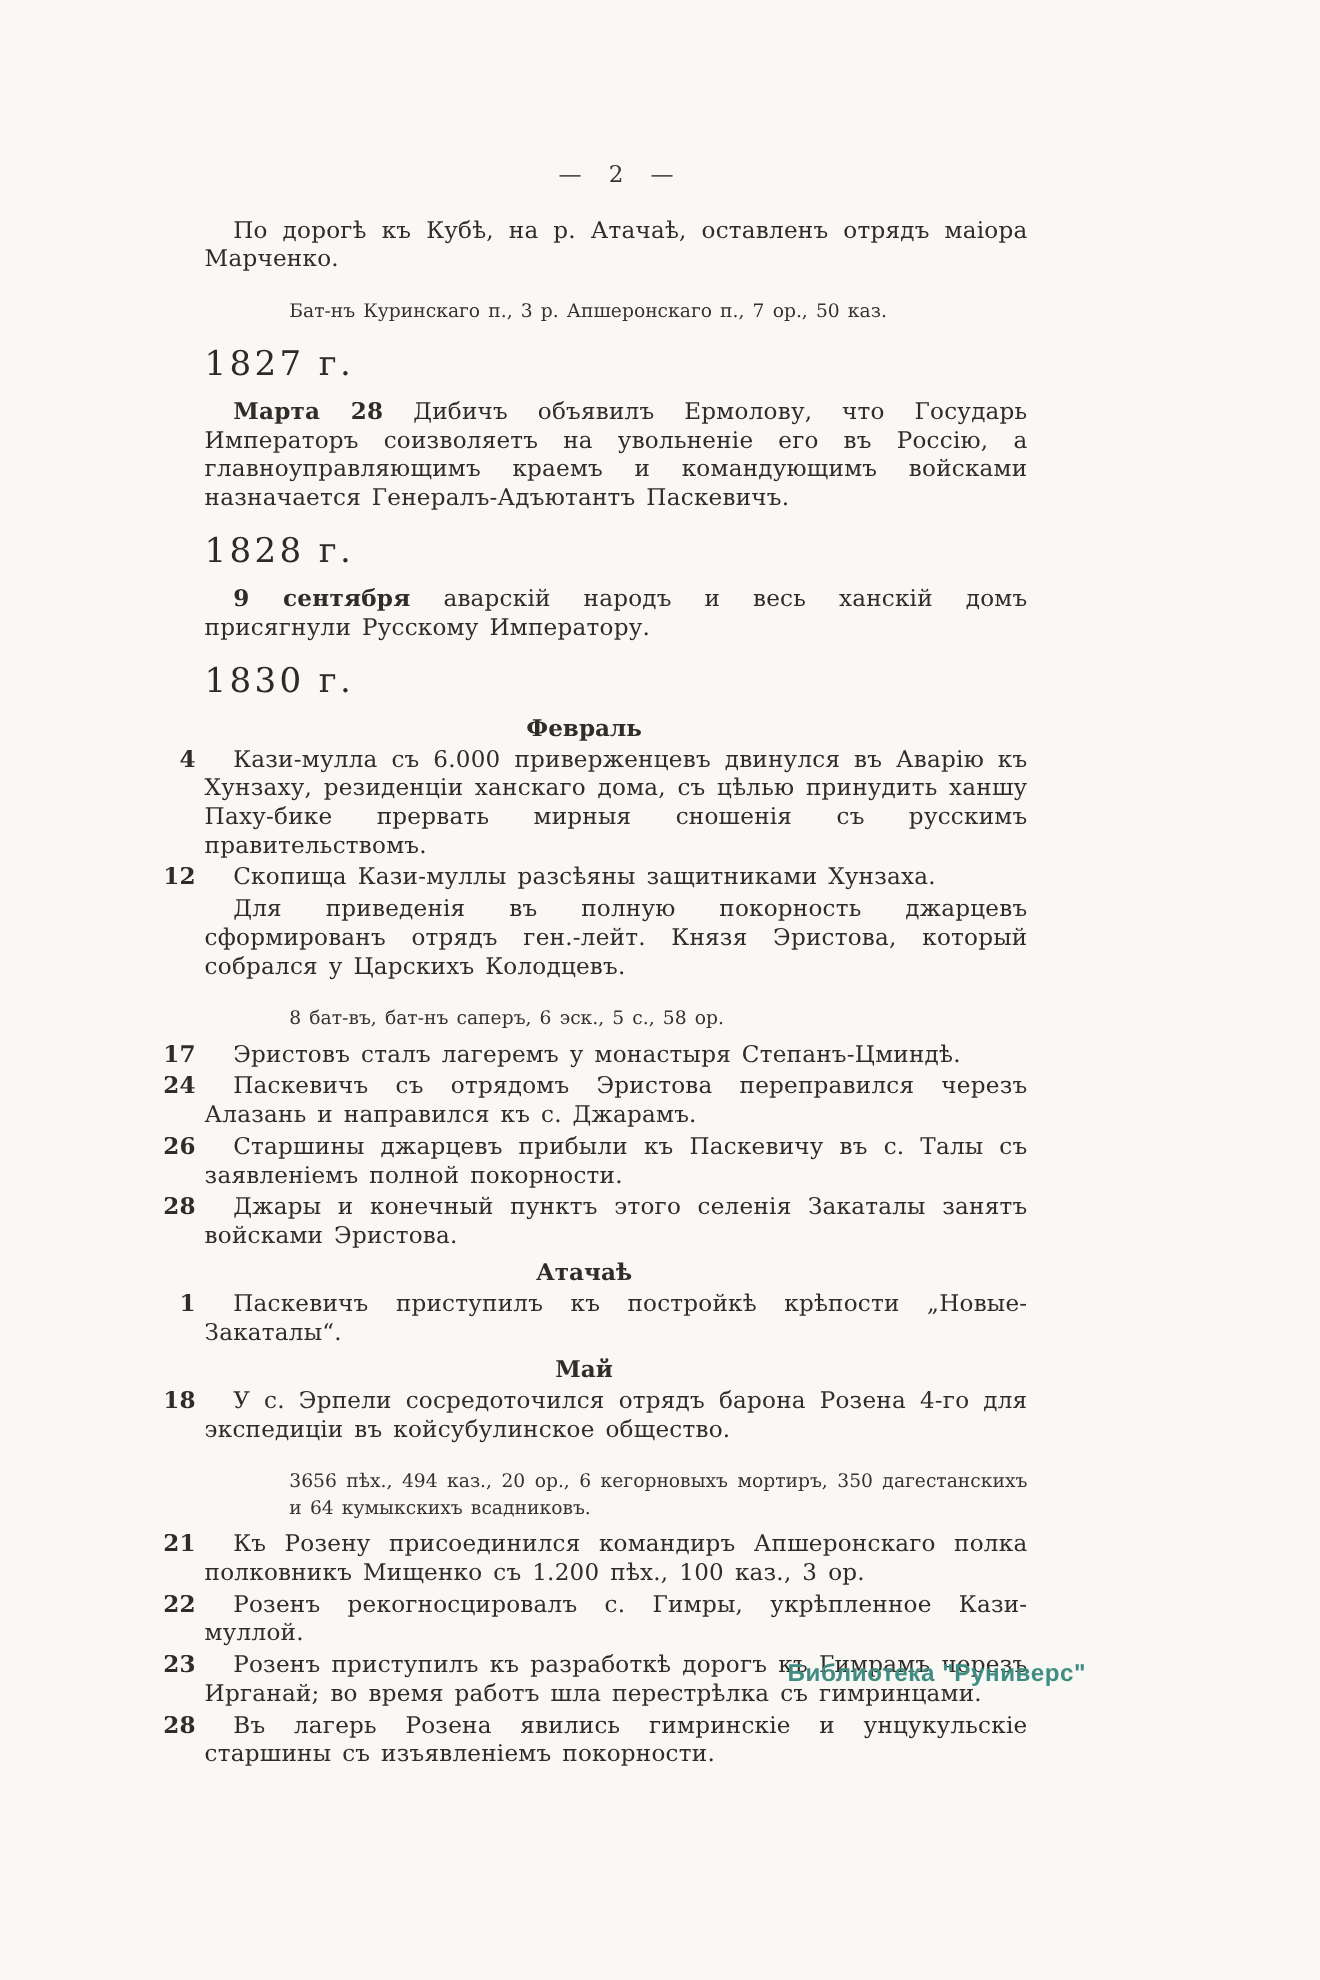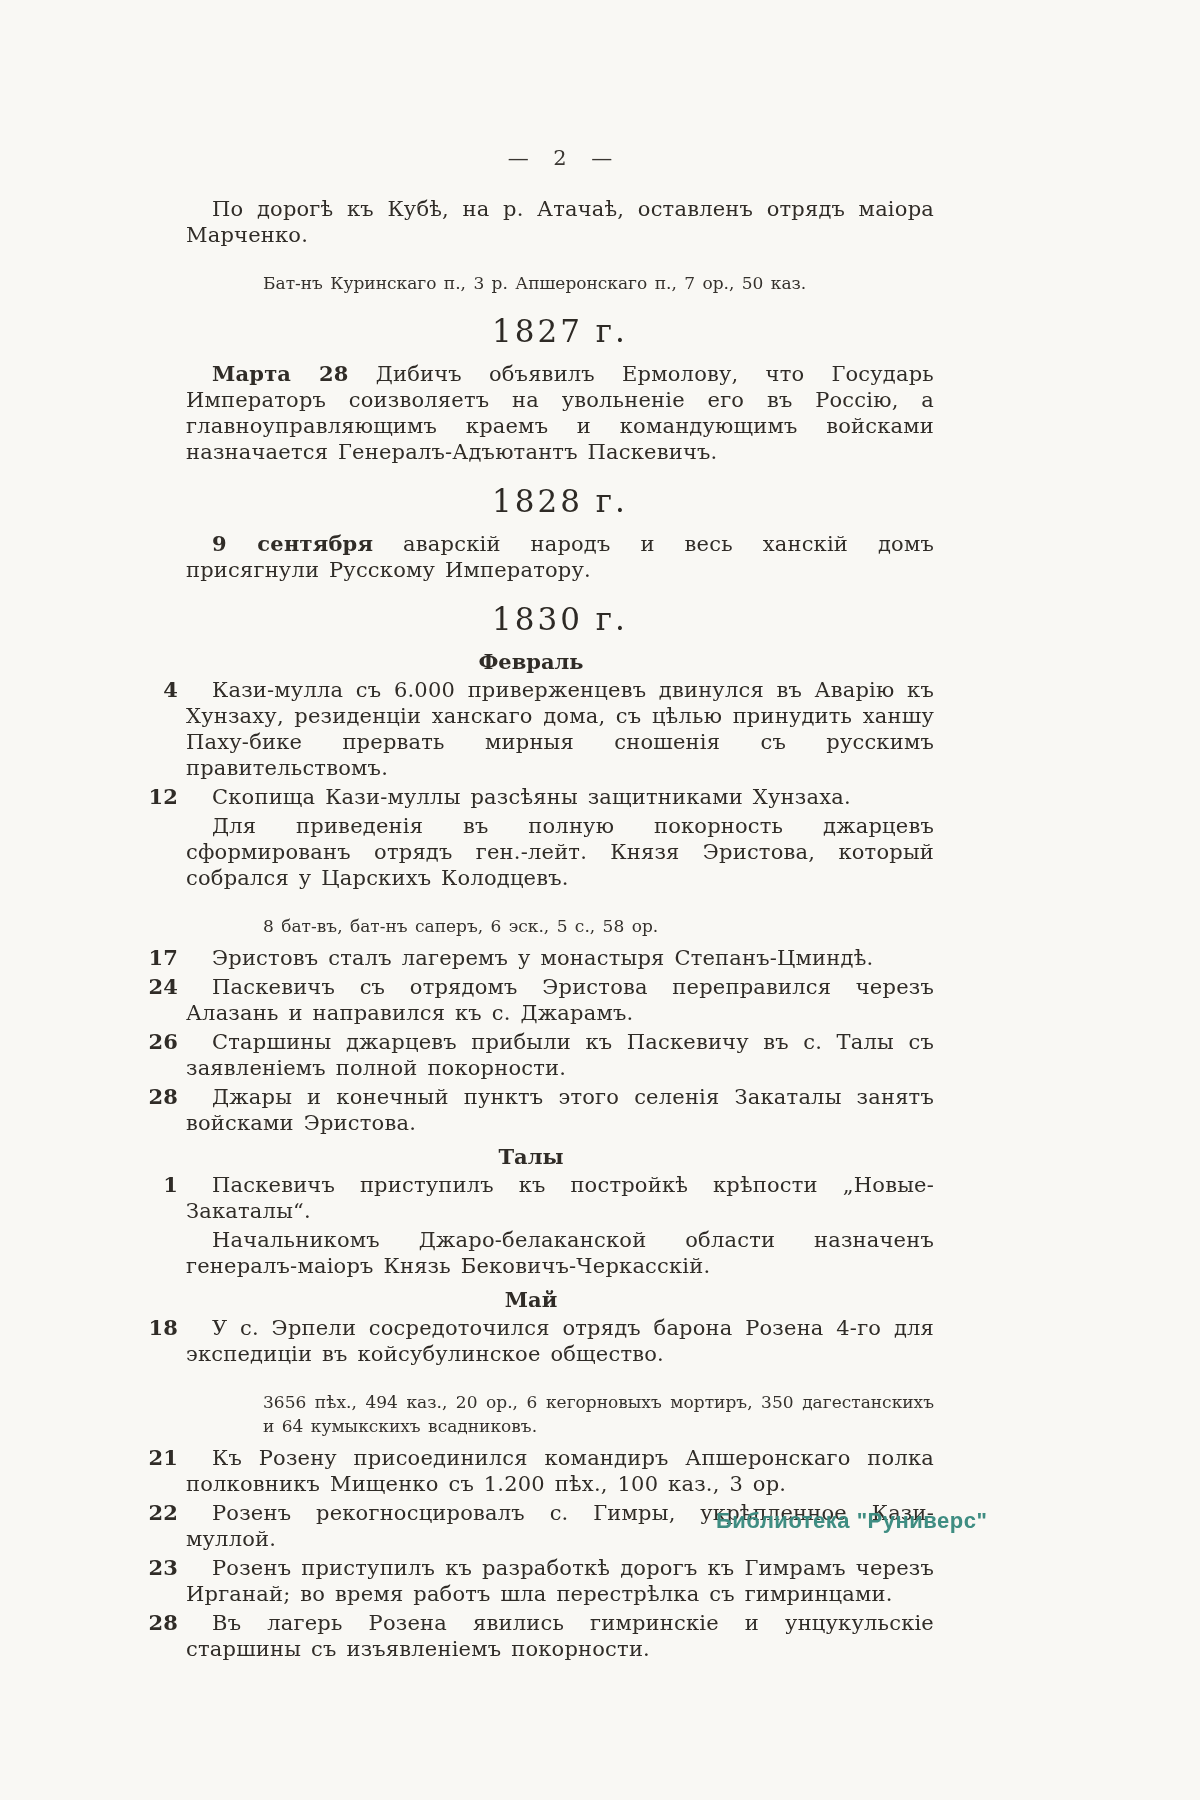--- a/index.html
+++ b/index.html
@@ -39,21 +39,20 @@
     font-size: 17px;
     line-height: 24px;
     text-align: justify;
     margin: 23px 0 7px 135px;
     color: #35312c;
     word-spacing: 2px;
   }
   .year {
     font-size: 31px;
     font-weight: 400;
-    text-align: center;
     margin: 18px 0 12px 58px;
     letter-spacing: 3px;
     color: #2e2a25;
   }
   .month {
     font-size: 21px;
     font-weight: bold;
     margin: 8px 0 2px 0;
     text-align: center;
   }
@@ -131,27 +130,26 @@
   </div>
 
   <div class="entry">
     <span class="entry-num">26</span><span>Старшины джарцевъ прибыли къ Паскевичу въ с. Талы съ заявленіемъ полной покорности.</span>
   </div>
 
   <div class="entry">
     <span class="entry-num">28</span><span>Джары и конечный пунктъ этого селенія Закаталы занятъ войсками Эристова.</span>
   </div>
 
-  <div class="month">Талы</div>
+  <div class="month">Атачаѣ</div>
 
   <div class="entry">
     <span class="entry-num">1</span><span>Паскевичъ приступилъ къ постройкѣ крѣпости „Новые-Закаталы“.</span>
   </div>
 
-  <p class="para">Начальникомъ Джаро-белаканской области назначенъ генералъ-маіоръ Князь Бековичъ-Черкасскій.</p>
 
   <div class="month">Май</div>
 
   <div class="entry">
     <span class="entry-num">18</span><span>У с. Эрпели сосредоточился отрядъ барона Розена 4-го для экспедиціи въ койсубулинское общество.</span>
   </div>
 
   <p class="note">3656 пѣх., 494 каз., 20 ор., 6 кегорновыхъ мортиръ, 350 дагестанскихъ и 64 кумыкскихъ всадниковъ.</p>
 
   <div class="entry">

